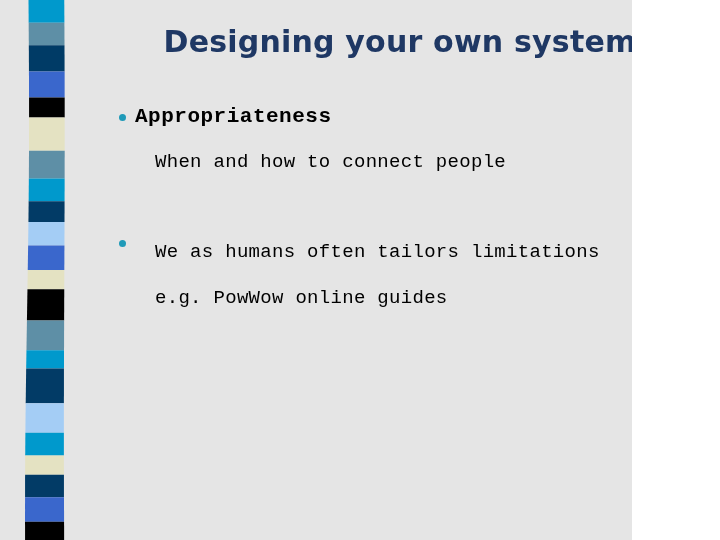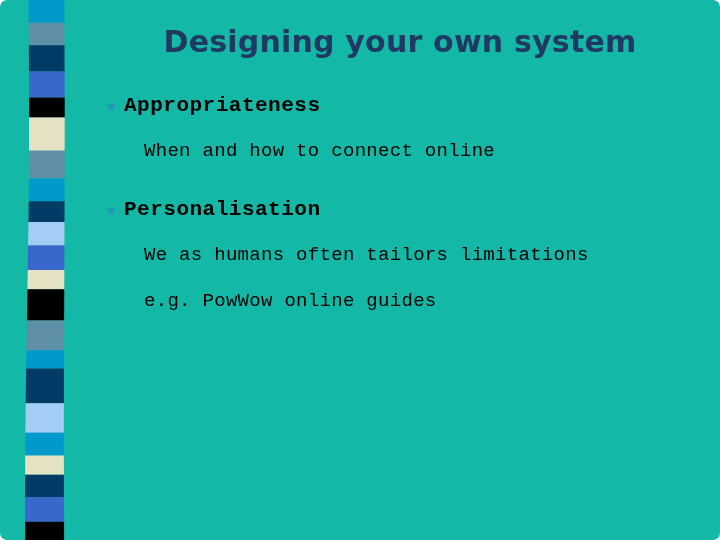--- a/index.html
+++ b/index.html
@@ -13,25 +13,24 @@
     background: #ffffff;
     font-family: "Liberation Mono", "DejaVu Sans Mono", monospace;
     overflow: hidden;
     position: relative;
   }
 
   #slide {
     position: absolute;
     left: 0;
     top: 0;
-    width: 720px;
+    width: 632px;
     height: 540px;
-    background: #14b8a6;
+    background: #e5e5e5;
     overflow: hidden;
-    border-radius: 7px;
   }
 
   
   #deco-bar {
     position: absolute;
     left: 0;
     top: 0;
     width: 90px;
     height: 540px;
     overflow: hidden;
@@ -59,21 +58,21 @@
   
   #body {
     position: absolute;
     left: 96px;
     top: 84px;
     width: 614px;
     height: 440px;
   }
 
   .block {
-    margin: 6px;
+    margin: 17px;
     padding: 0;
   }
 
   .bullet-row {
     display: block;
     position: relative;
     padding-left: 22px;
     margin: 0 0 4px 0;
     font-family: "Liberation Mono", "DejaVu Sans Mono", monospace;
     font-weight: bold;
@@ -145,29 +144,28 @@
   <div id="title">Designing your own system</div>
 
   <div id="body">
 
     <div class="block">
       <div class="bullet-row">
         <span class="bullet-dot"></span>
         <span>Appropriateness</span>
       </div>
       <div class="gap-sm"></div>
-      <div class="subline">When and how to connect online</div>
+      <div class="subline">When and how to connect people</div>
     </div>
 
     <div class="gap-md"></div>
 
     <div class="block">
       <div class="bullet-row">
         <span class="bullet-dot"></span>
-        <span>Personalisation</span>
       </div>
       <div class="gap-sm"></div>
       <div class="subline">We as humans often tailors limitations</div>
       <div class="gap-sm"></div>
       <div class="subline">e.g. PowWow online guides</div>
     </div>
 
     <div class="gap-md"></div>
 
 

